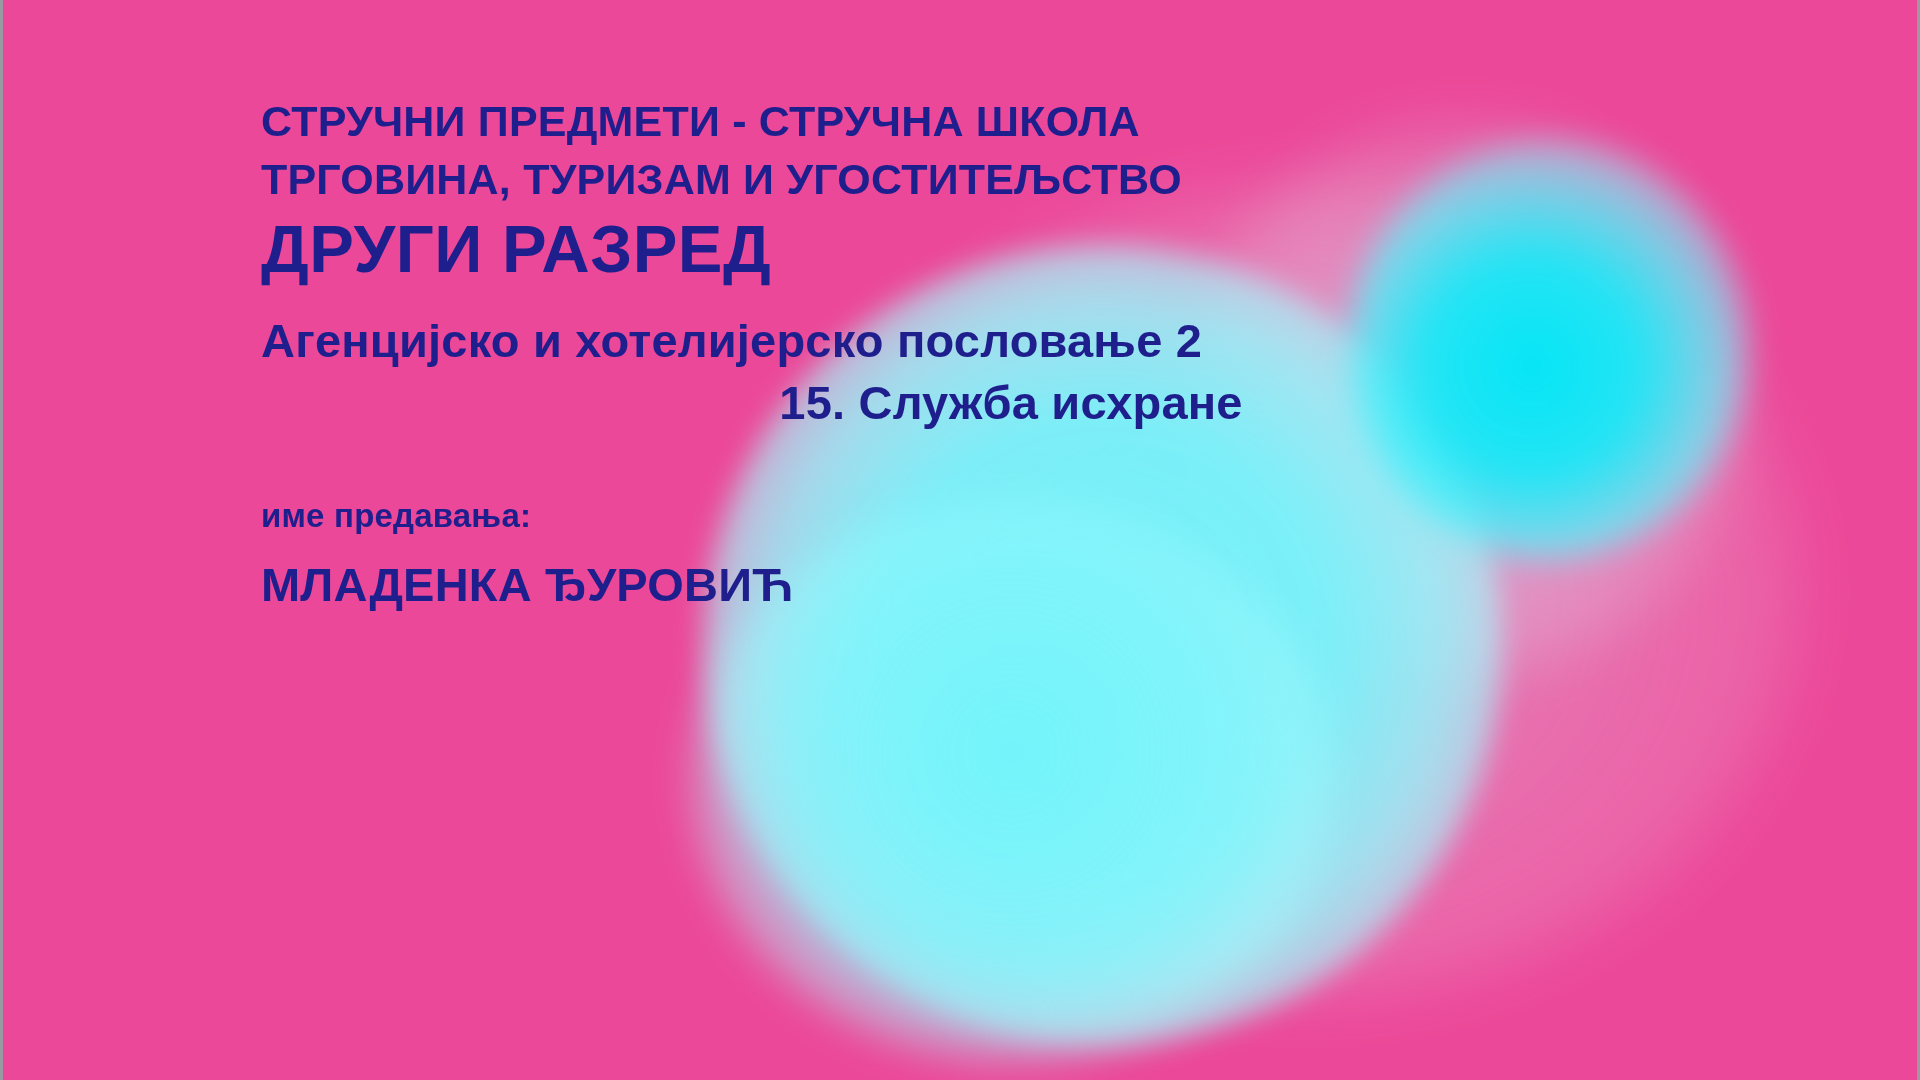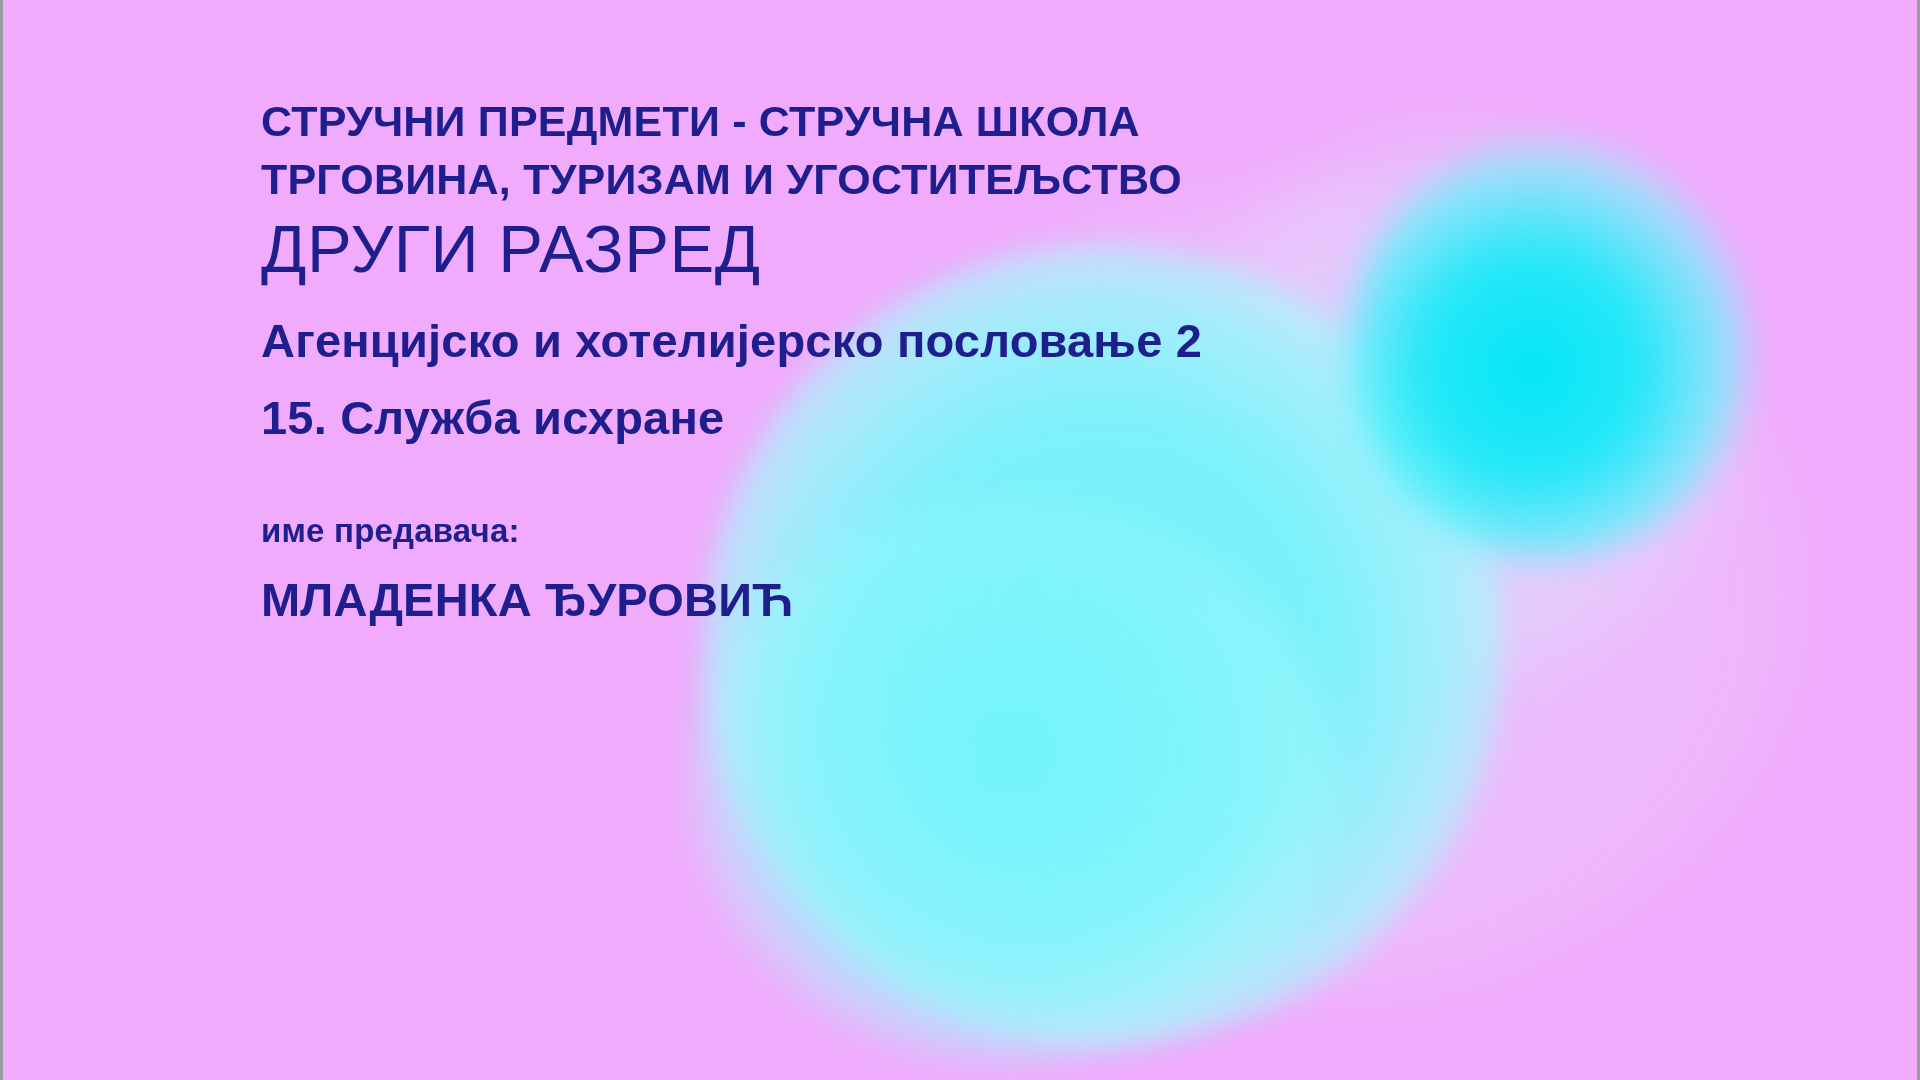--- a/index.html
+++ b/index.html
@@ -7,21 +7,21 @@
     margin: 0;
     padding: 0;
     background: #ffffff;
   }
 
   #stage {
     position: relative;
     width: 1920px;
     height: 1080px;
     overflow: hidden;
-    background: #f0abfc;
+    background: #ec4899;
     font-family: "Liberation Sans", "DejaVu Sans", sans-serif;
     box-sizing: border-box;
     border-left: 3px solid #9a9aa2;
     border-right: 3px solid #9a9aa2;
   }
 
   
   .blob-layer {
     position: absolute;
     inset: 0;
@@ -119,21 +119,21 @@
 
   .school-line {
     font-size: 43px;
     font-weight: bold;
     line-height: 58px;
     letter-spacing: 0.2px;
   }
 
   .grade {
     font-size: 67px;
-    font-weight: normal;
+    font-weight: bold;
     line-height: 86px;
     letter-spacing: 0.5px;
     margin-top: -2px;
   }
 
   .field-label {
     font-size: 33px;
     font-weight: bold;
     line-height: 44px;
     letter-spacing: 0.2px;
@@ -142,21 +142,21 @@
   .field-value {
     font-size: 47px;
     font-weight: bold;
     line-height: 62px;
     letter-spacing: 0.2px;
   }
 
   .gap-subject-label  { margin-top: 8px; }
   .gap-subject-value  { margin-top: 18px; }
   .gap-lecture-label  { margin-top: 46px; }
-  .gap-lecture-value  { margin-top: 15px; }
+  .gap-lecture-value  { margin-top: 0; text-align: center; }
   .gap-teacher-label  { margin-top: 60px; }
   .gap-teacher-value  { margin-top: 16px; }
 </style>
 </head>
 <body>
 
 <div id="stage">
 
   <div class="blob-layer">
     <div class="blob blob-wash"></div>
@@ -173,18 +173,18 @@
     <div class="line school-line">ТРГОВИНА, ТУРИЗАМ И УГОСТИТЕЉСТВО</div>
 
     <div class="line grade">ДРУГИ РАЗРЕД</div>
 
 
     <div class="line field-value gap-subject-value">Агенцијско и хотелијерско пословање 2</div>
 
 
     <div class="line field-value gap-lecture-value">15. Служба исхране</div>
 
-    <div class="line field-label gap-teacher-label">име предавача:</div>
+    <div class="line field-label gap-teacher-label">име предавања:</div>
 
     <div class="line field-value gap-teacher-value">МЛАДЕНКА ЂУРОВИЋ</div>
 
   </div>
 </div>
 
 </body></html>

